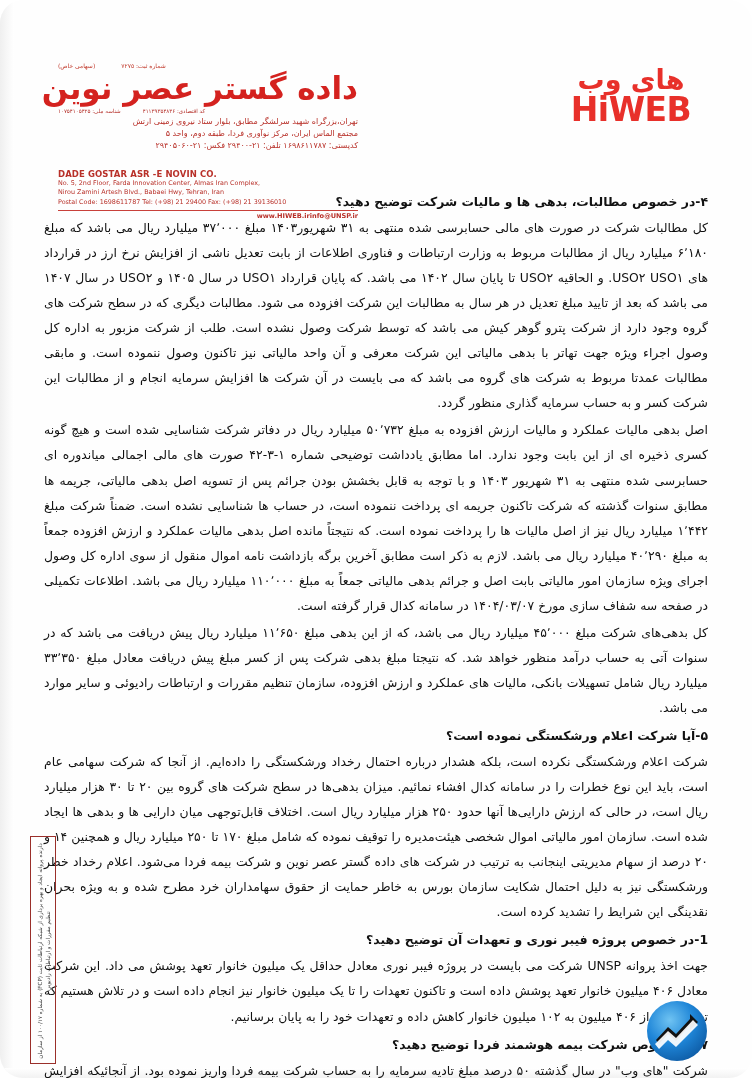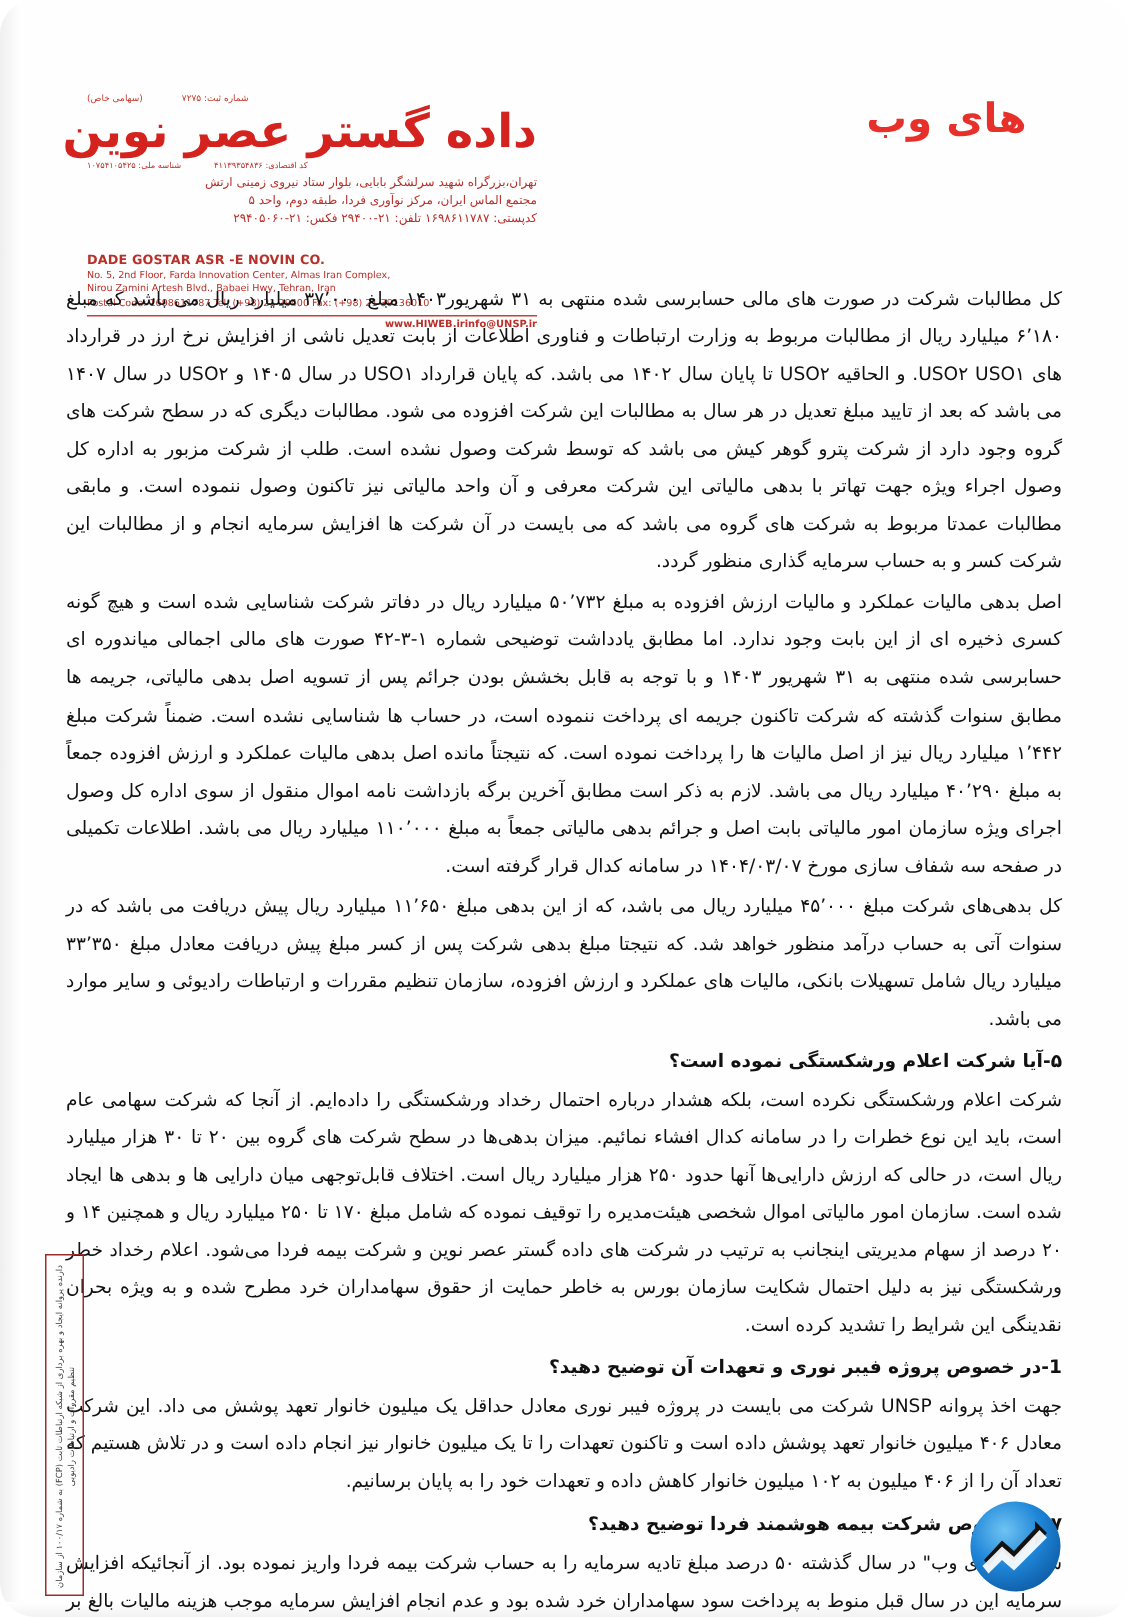--- a/index.html
+++ b/index.html
@@ -203,42 +203,44 @@
     <div class="lh-toprow">
       <span>(سهامی خاص)</span>
       <span>شماره ثبت: ۷۲۷۵</span>
     </div>
     <div class="lh-brand">داده گستر عصر نوین</div>
     <div class="lh-idrow">
       <span>شناسه ملی: ۱۰۷۵۴۱۰۵۴۲۵</span>
       <span>کد اقتصادی: ۴۱۱۳۹۳۵۴۸۳۶</span>
     </div>
     <div class="lh-addr">
-      <div>تهران،بزرگراه شهید سرلشگر بابایی، بلوار ستاد نیروی زمینی ارتش</div>
+      <div>تهران،بزرگراه شهید سرلشگر مطابق، بلوار ستاد نیروی زمینی ارتش</div>
       <div>مجتمع الماس ایران، مرکز نوآوری فردا، طبقه دوم، واحد ۵</div>
       <div>کدپستی: ۱۶۹۸۶۱۱۷۸۷   تلفن: ۲۱-۲۹۴۰۰   فکس: ۲۱-۲۹۴۰۵۰۶۰</div>
     </div>
     <div class="lh-en">
       <div class="lh-en-title">DADE GOSTAR ASR -E NOVIN CO.</div>
       <div class="lh-en-line">No. 5, 2nd Floor, Farda Innovation Center, Almas Iran Complex,</div>
       <div class="lh-en-line">Nirou Zamini Artesh Blvd., Babaei Hwy, Tehran, Iran</div>
       <div class="lh-en-line">Postal Code: 1698611787   Tel: (+98) 21 29400   Fax: (+98) 21 39136010</div>
     </div>
     <div class="lh-rule"></div>
     <div class="lh-web">
       <span>www.HIWEB.ir</span>
       <span>info@UNSP.ir</span>
     </div>
   </div>
 
   <div class="hiweb">
     <div class="hiweb-fa">های وب</div>
+    <div class="hiweb-en">HiWEB</div>
   </div>
 
   <div class="body-text">
+    <div class="q">۴-در خصوص مطالبات، بدهی ها و مالیات شرکت توضیح دهید؟</div>
     <div class="p">کل مطالبات شرکت در صورت های مالی حسابرسی شده منتهی به ۳۱ شهریور۱۴۰۳ مبلغ ۳۷٬۰۰۰ میلیارد ریال می باشد که مبلغ ۶٬۱۸۰ میلیارد ریال از مطالبات مربوط به وزارت ارتباطات و فناوری اطلاعات از بابت تعدیل ناشی از افزایش نرخ ارز در قرارداد های USO۲ USO۱. و الحاقیه USO۲ تا پایان سال ۱۴۰۲ می باشد. که پایان قرارداد USO۱ در سال ۱۴۰۵ و USO۲ در سال ۱۴۰۷ می باشد که بعد از تایید مبلغ تعدیل در هر سال به مطالبات این شرکت افزوده می شود. مطالبات دیگری که در سطح شرکت های گروه وجود دارد از شرکت پترو گوهر کیش می باشد که توسط شرکت وصول نشده است. طلب از شرکت مزبور به اداره کل وصول اجراء ویژه جهت تهاتر با بدهی مالیاتی این شرکت معرفی و آن واحد مالیاتی نیز تاکنون وصول ننموده است. و مابقی مطالبات عمدتا مربوط به شرکت های گروه می باشد که می بایست در آن شرکت ها افزایش سرمایه انجام و از مطالبات این شرکت کسر و به حساب سرمایه گذاری منظور گردد.</div>
     <div class="p">اصل بدهی مالیات عملکرد و مالیات ارزش افزوده به مبلغ ۵۰٬۷۳۲ میلیارد ریال در دفاتر شرکت شناسایی شده است و هیچ گونه کسری ذخیره ای از این بابت وجود ندارد. اما مطابق یادداشت توضیحی شماره ۱-۳-۴۲ صورت های مالی اجمالی میاندوره ای حسابرسی شده منتهی به ۳۱ شهریور ۱۴۰۳ و با توجه به قابل بخشش بودن جرائم پس از تسویه اصل بدهی مالیاتی، جریمه ها مطابق سنوات گذشته که شرکت تاکنون جریمه ای پرداخت ننموده است، در حساب ها شناسایی نشده است. ضمناً شرکت مبلغ ۱٬۴۴۲ میلیارد ریال نیز از اصل مالیات ها را پرداخت نموده است. که نتیجتاً مانده اصل بدهی مالیات عملکرد و ارزش افزوده جمعاً به مبلغ ۴۰٬۲۹۰ میلیارد ریال می باشد. لازم به ذکر است مطابق آخرین برگه بازداشت نامه اموال منقول از سوی اداره کل وصول اجرای ویژه سازمان امور مالیاتی بابت اصل و جرائم بدهی مالیاتی جمعاً به مبلغ ۱۱۰٬۰۰۰ میلیارد ریال می باشد. اطلاعات تکمیلی در صفحه سه شفاف سازی مورخ ۱۴۰۴/۰۳/۰۷ در سامانه کدال قرار گرفته است.</div>
     <div class="p">کل بدهی‌های شرکت مبلغ ۴۵٬۰۰۰ میلیارد ریال می باشد، که از این بدهی مبلغ ۱۱٬۶۵۰ میلیارد ریال پیش دریافت می باشد که در سنوات آتی به حساب درآمد منظور خواهد شد. که نتیجتا مبلغ بدهی شرکت پس از کسر مبلغ پیش دریافت معادل مبلغ ۳۳٬۳۵۰ میلیارد ریال شامل تسهیلات بانکی، مالیات های عملکرد و ارزش افزوده، سازمان تنظیم مقررات و ارتباطات رادیوئی و سایر موارد می باشد.</div>
     <div class="q">۵-آیا شرکت اعلام ورشکستگی نموده است؟</div>
     <div class="p">شرکت اعلام ورشکستگی نکرده است، بلکه هشدار درباره احتمال رخداد ورشکستگی را داده‌ایم. از آنجا که شرکت سهامی عام است، باید این نوع خطرات را در سامانه کدال افشاء نمائیم. میزان بدهی‌ها در سطح شرکت های گروه بین ۲۰ تا ۳۰ هزار میلیارد ریال است، در حالی که ارزش دارایی‌ها آنها حدود ۲۵۰ هزار میلیارد ریال است. اختلاف قابل‌توجهی میان دارایی ها و بدهی ها ایجاد شده است. سازمان امور مالیاتی اموال شخصی هیئت‌مدیره را توقیف نموده که شامل مبلغ ۱۷۰ تا ۲۵۰ میلیارد ریال و همچنین ۱۴ و ۲۰ درصد از سهام مدیریتی اینجانب به ترتیب در شرکت های داده گستر عصر نوین و شرکت بیمه فردا می‌شود. اعلام رخداد خطر ورشکستگی نیز به دلیل احتمال شکایت سازمان بورس به خاطر حمایت از حقوق سهامداران خرد مطرح شده و به ویژه بحران نقدینگی این شرایط را تشدید کرده است.</div>
     <div class="q">1-در خصوص پروژه فیبر نوری و تعهدات آن توضیح دهید؟</div>
     <div class="p">جهت اخذ پروانه UNSP شرکت می بایست در پروژه فیبر نوری معادل حداقل یک میلیون خانوار تعهد پوشش می داد. این شرکت معادل ۴۰۶ میلیون خانوار تعهد پوشش داده است و تاکنون تعهدات را تا یک میلیون خانوار نیز انجام داده است و در تلاش هستیم که تعداد آن را از ۴۰۶ میلیون به ۱۰۲ میلیون خانوار کاهش داده و تعهدات خود را به پایان برسانیم.</div>
     <div class="q">۷-در خصوص شرکت بیمه هوشمند فردا توضیح دهید؟</div>
     <div class="p">شرکت "های وب" در سال گذشته ۵۰ درصد مبلغ تادیه سرمایه را به حساب شرکت بیمه فردا واریز نموده بود. از آنجائیکه افزایش سرمایه این در سال قبل منوط به پرداخت سود سهامداران خرد شده بود و عدم انجام افزایش سرمایه موجب هزینه مالیات بالغ بر ۲۰۲۰۰ میلیارد</div>
   </div>

